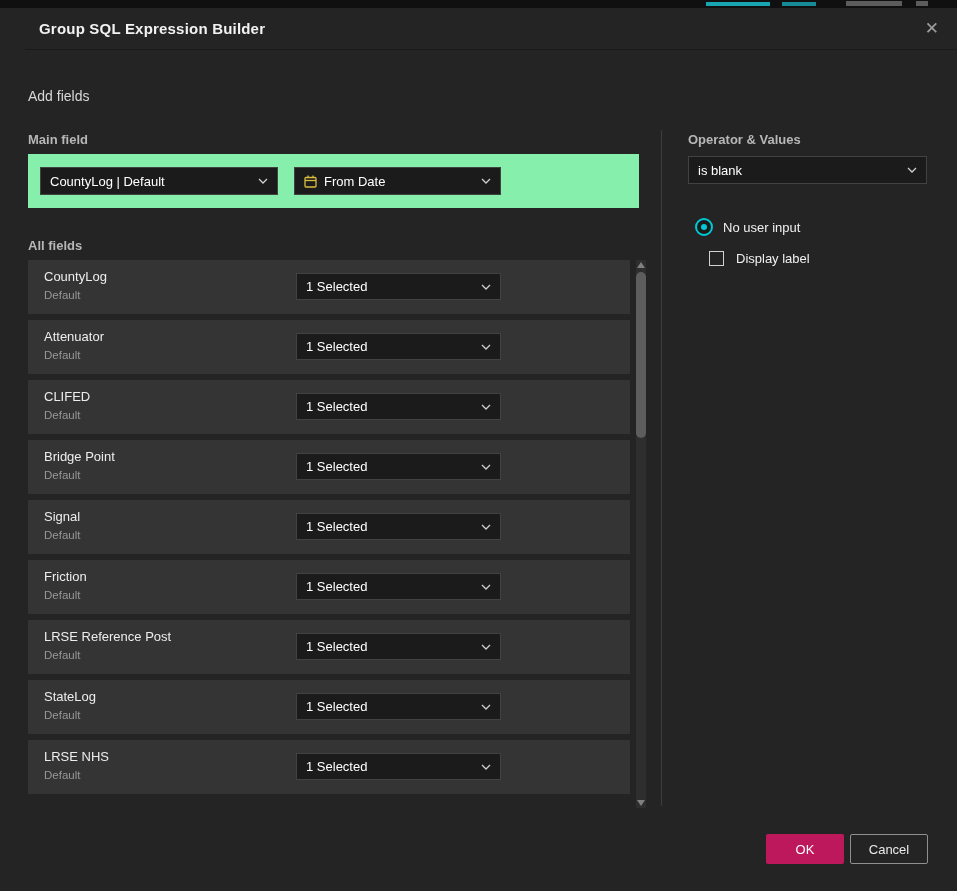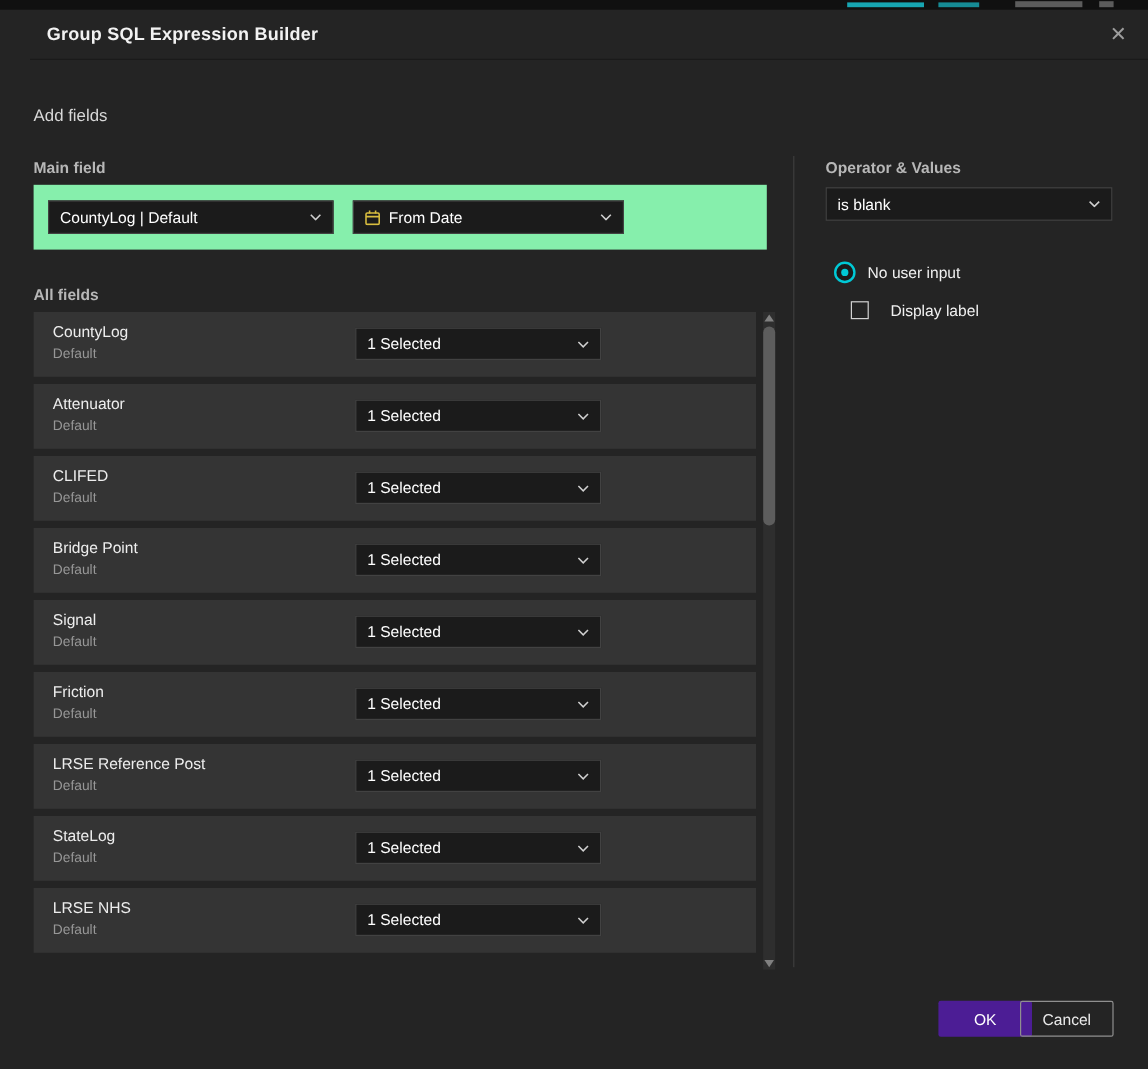--- a/index.html
+++ b/index.html
@@ -27,21 +27,21 @@
 
   .main-panel{position:absolute;left:28px;top:146px;width:611px;height:54px;background:#86efac;}
 
   .dropdown{
     background:#1b1b1b;border:1px solid #424242;box-sizing:border-box;
     height:28px;display:flex;align-items:center;padding:0 9px;
     font-size:13px;color:#fff;cursor:pointer;
   }
   .dropdown .chev{margin-left:auto;display:flex;align-items:center;}
   .dd-source{position:absolute;left:12px;top:13px;width:238px;}
-  .dd-field{position:absolute;left:266px;top:13px;width:226px;}
+  .dd-field{position:absolute;left:266px;top:13px;width:207px;}
   .cal-ic{display:flex;align-items:center;margin-right:7px;}
 
   .rows{position:absolute;left:28px;top:252px;width:602px;}
   .field-row{position:relative;height:54px;margin-bottom:6px;background:#343434;text-align:right;}
   .f-name{position:absolute;left:16px;top:9px;font-size:13px;color:#ededed;}
   .f-sub{position:absolute;left:16px;top:29px;font-size:11.5px;color:#979797;}
   .row-dd{position:absolute;left:268px;top:13px;width:205px;height:27px;}
 
   
   .sb{position:absolute;left:636px;top:252px;width:10px;height:548px;background:#2e2e2e;}
@@ -51,25 +51,25 @@
 
   .divider-v{position:absolute;left:661px;top:122px;width:1px;height:676px;background:#3d3d3d;}
 
   .dd-operator{position:absolute;left:688px;top:148px;width:239px;}
 
   .radio-row{position:absolute;left:688px;top:210px;display:flex;align-items:center;gap:10px;cursor:pointer;padding-left:7px;}
   .radio-outer{width:14px;height:14px;border:2px solid #00c9d6;border-radius:50%;display:flex;align-items:center;justify-content:center;background:#1b1b1b;}
   .radio-dot{width:6px;height:6px;border-radius:50%;background:#00c9d6;}
   .opt-label{font-size:13px;color:#f0f0f0;}
 
-  .check-row{position:absolute;left:709px;top:243px;display:flex;align-items:center;gap:18px;cursor:pointer;}
+  .check-row{position:absolute;left:709px;top:243px;display:flex;align-items:center;gap:12px;cursor:pointer;}
   .checkbox{width:13px;height:13px;border:1px solid #d2d2d2;background:transparent;}
 
   .btn{position:absolute;top:826px;width:78px;height:30px;box-sizing:border-box;display:flex;align-items:center;justify-content:center;font-size:13px;border-radius:2px;cursor:pointer;}
-  .btn-ok{left:782px;background:#4c1d95;color:#fff;}
+  .btn-ok{left:766px;background:#be185d;color:#fff;}
   .btn-cancel{left:850px;background:transparent;border:1px solid #8f8f8f;color:#eaeaea;}
 </style>
 </head>
 <body>
 
 <div class="top-strip">
   <span class="ts-cyan1"></span>
   <span class="ts-cyan2"></span>
   <span class="ts-gray1"></span>
   <span class="ts-gray2"></span>

